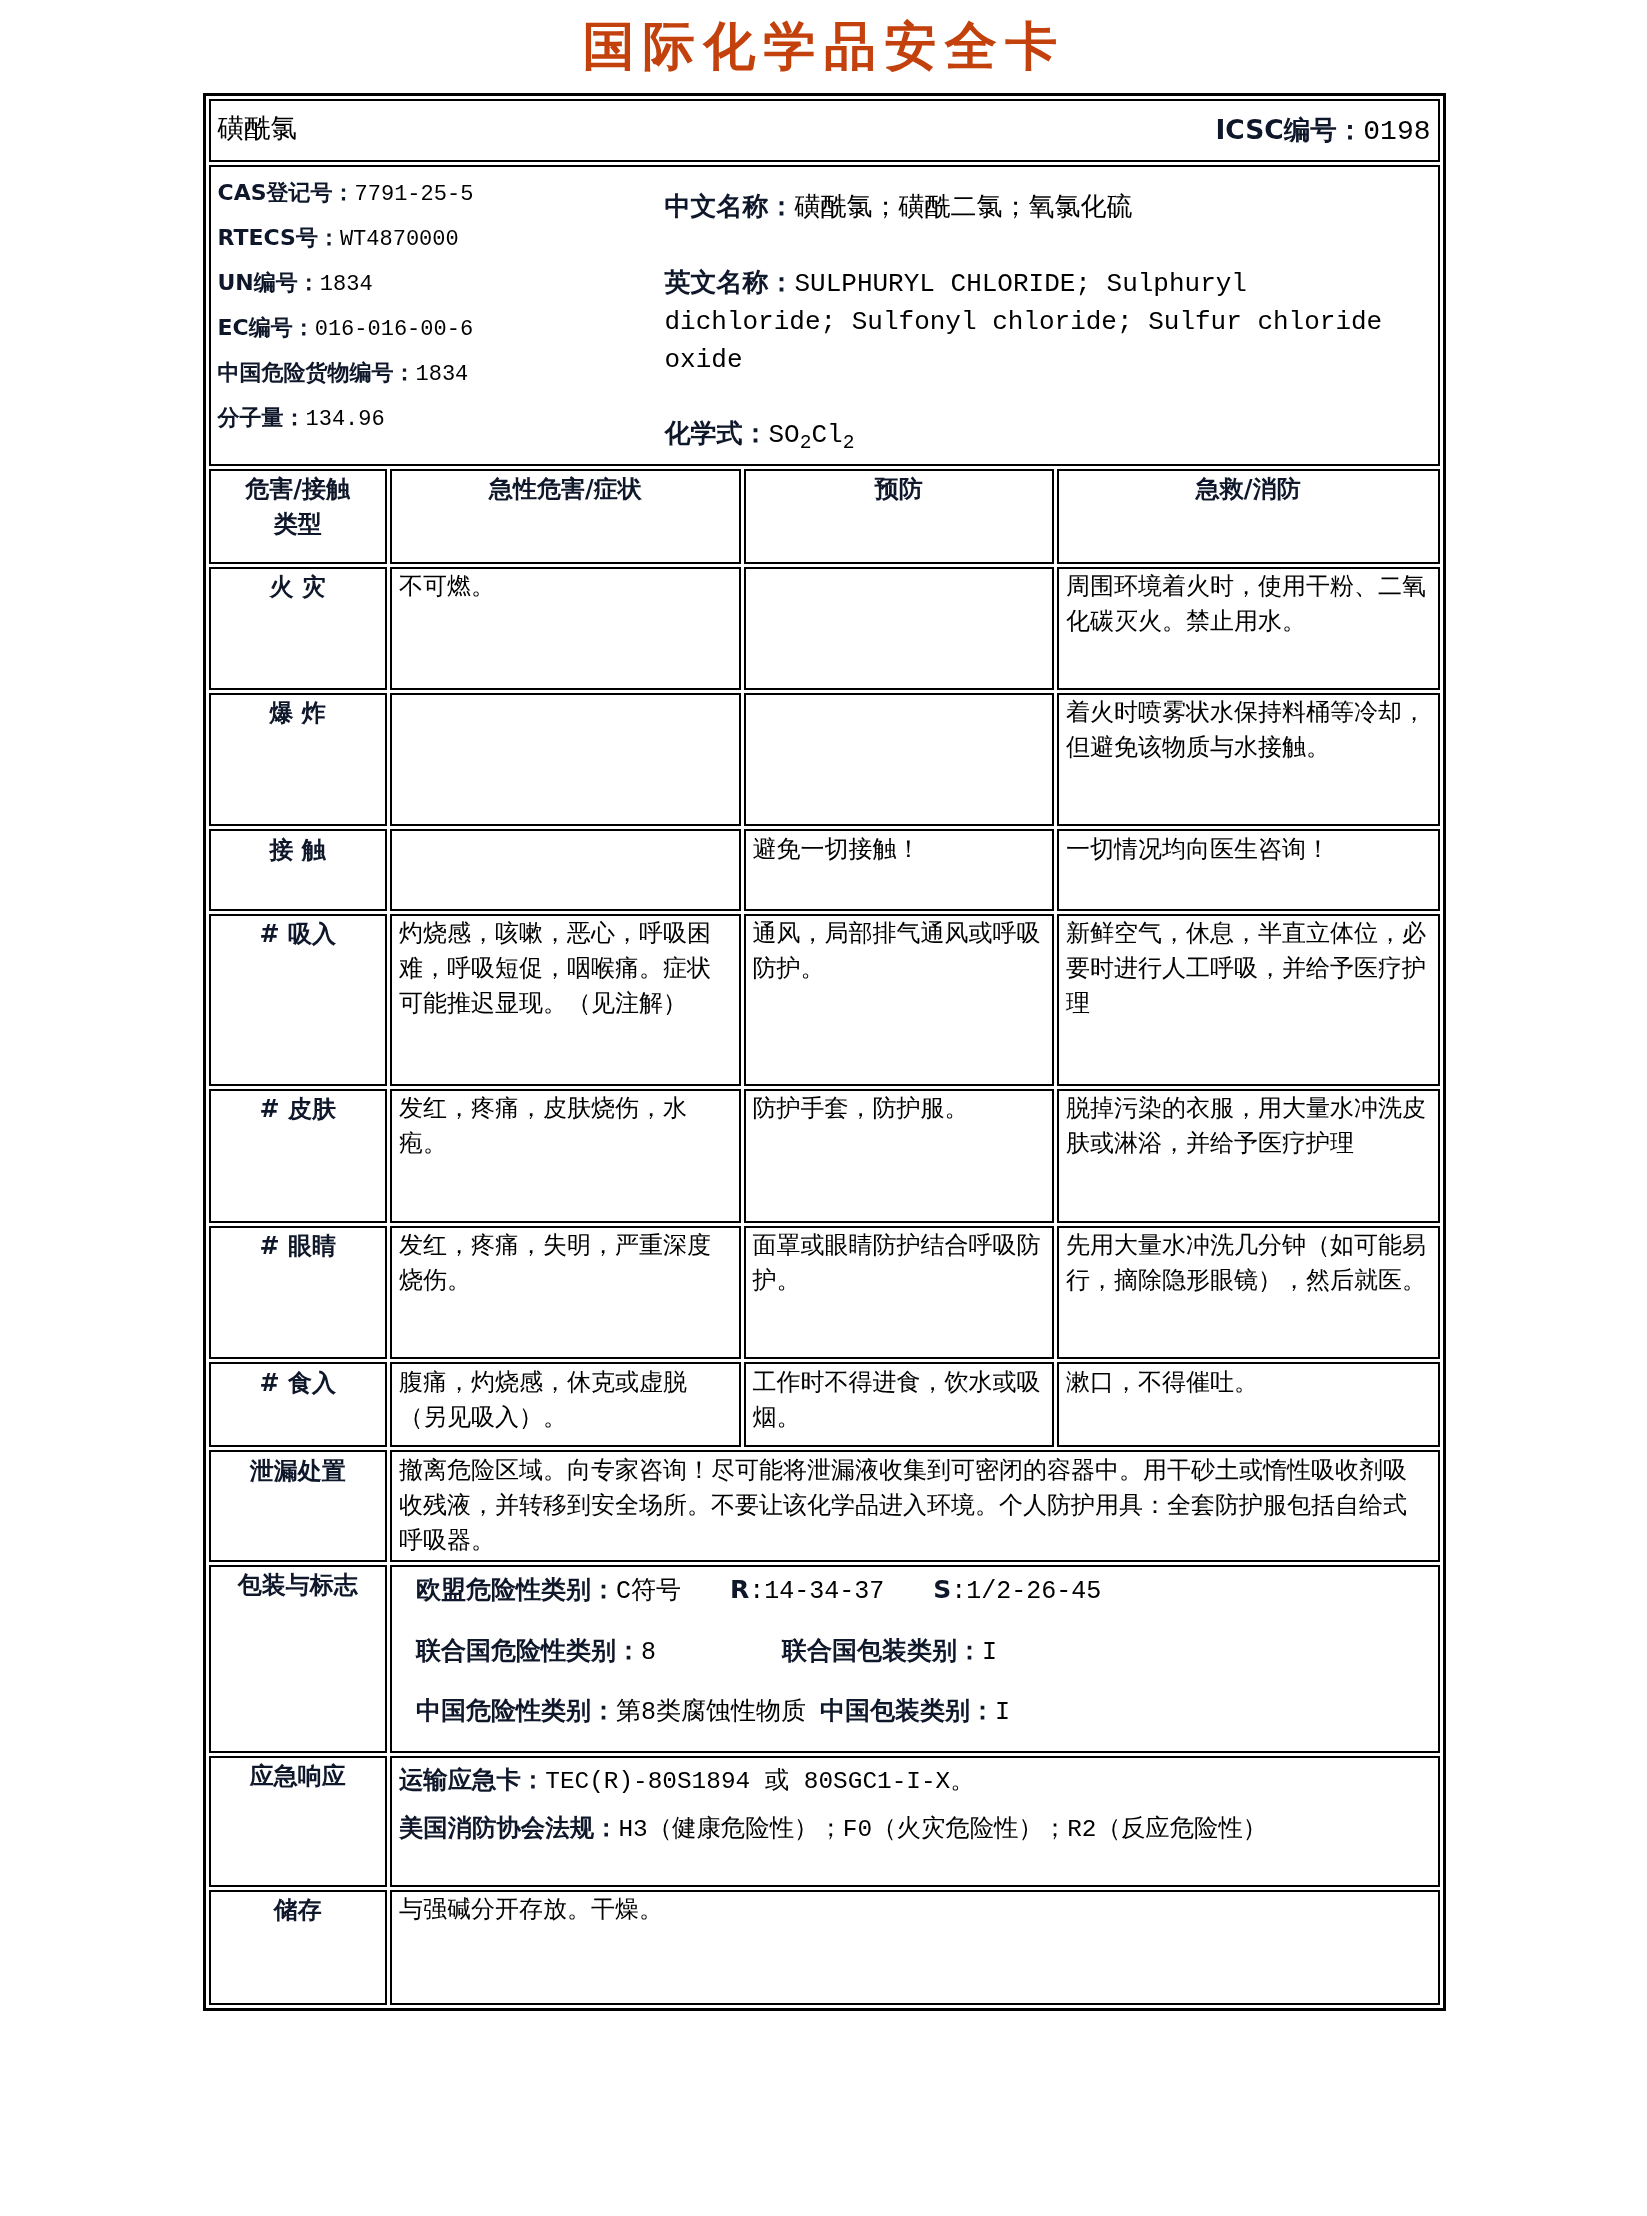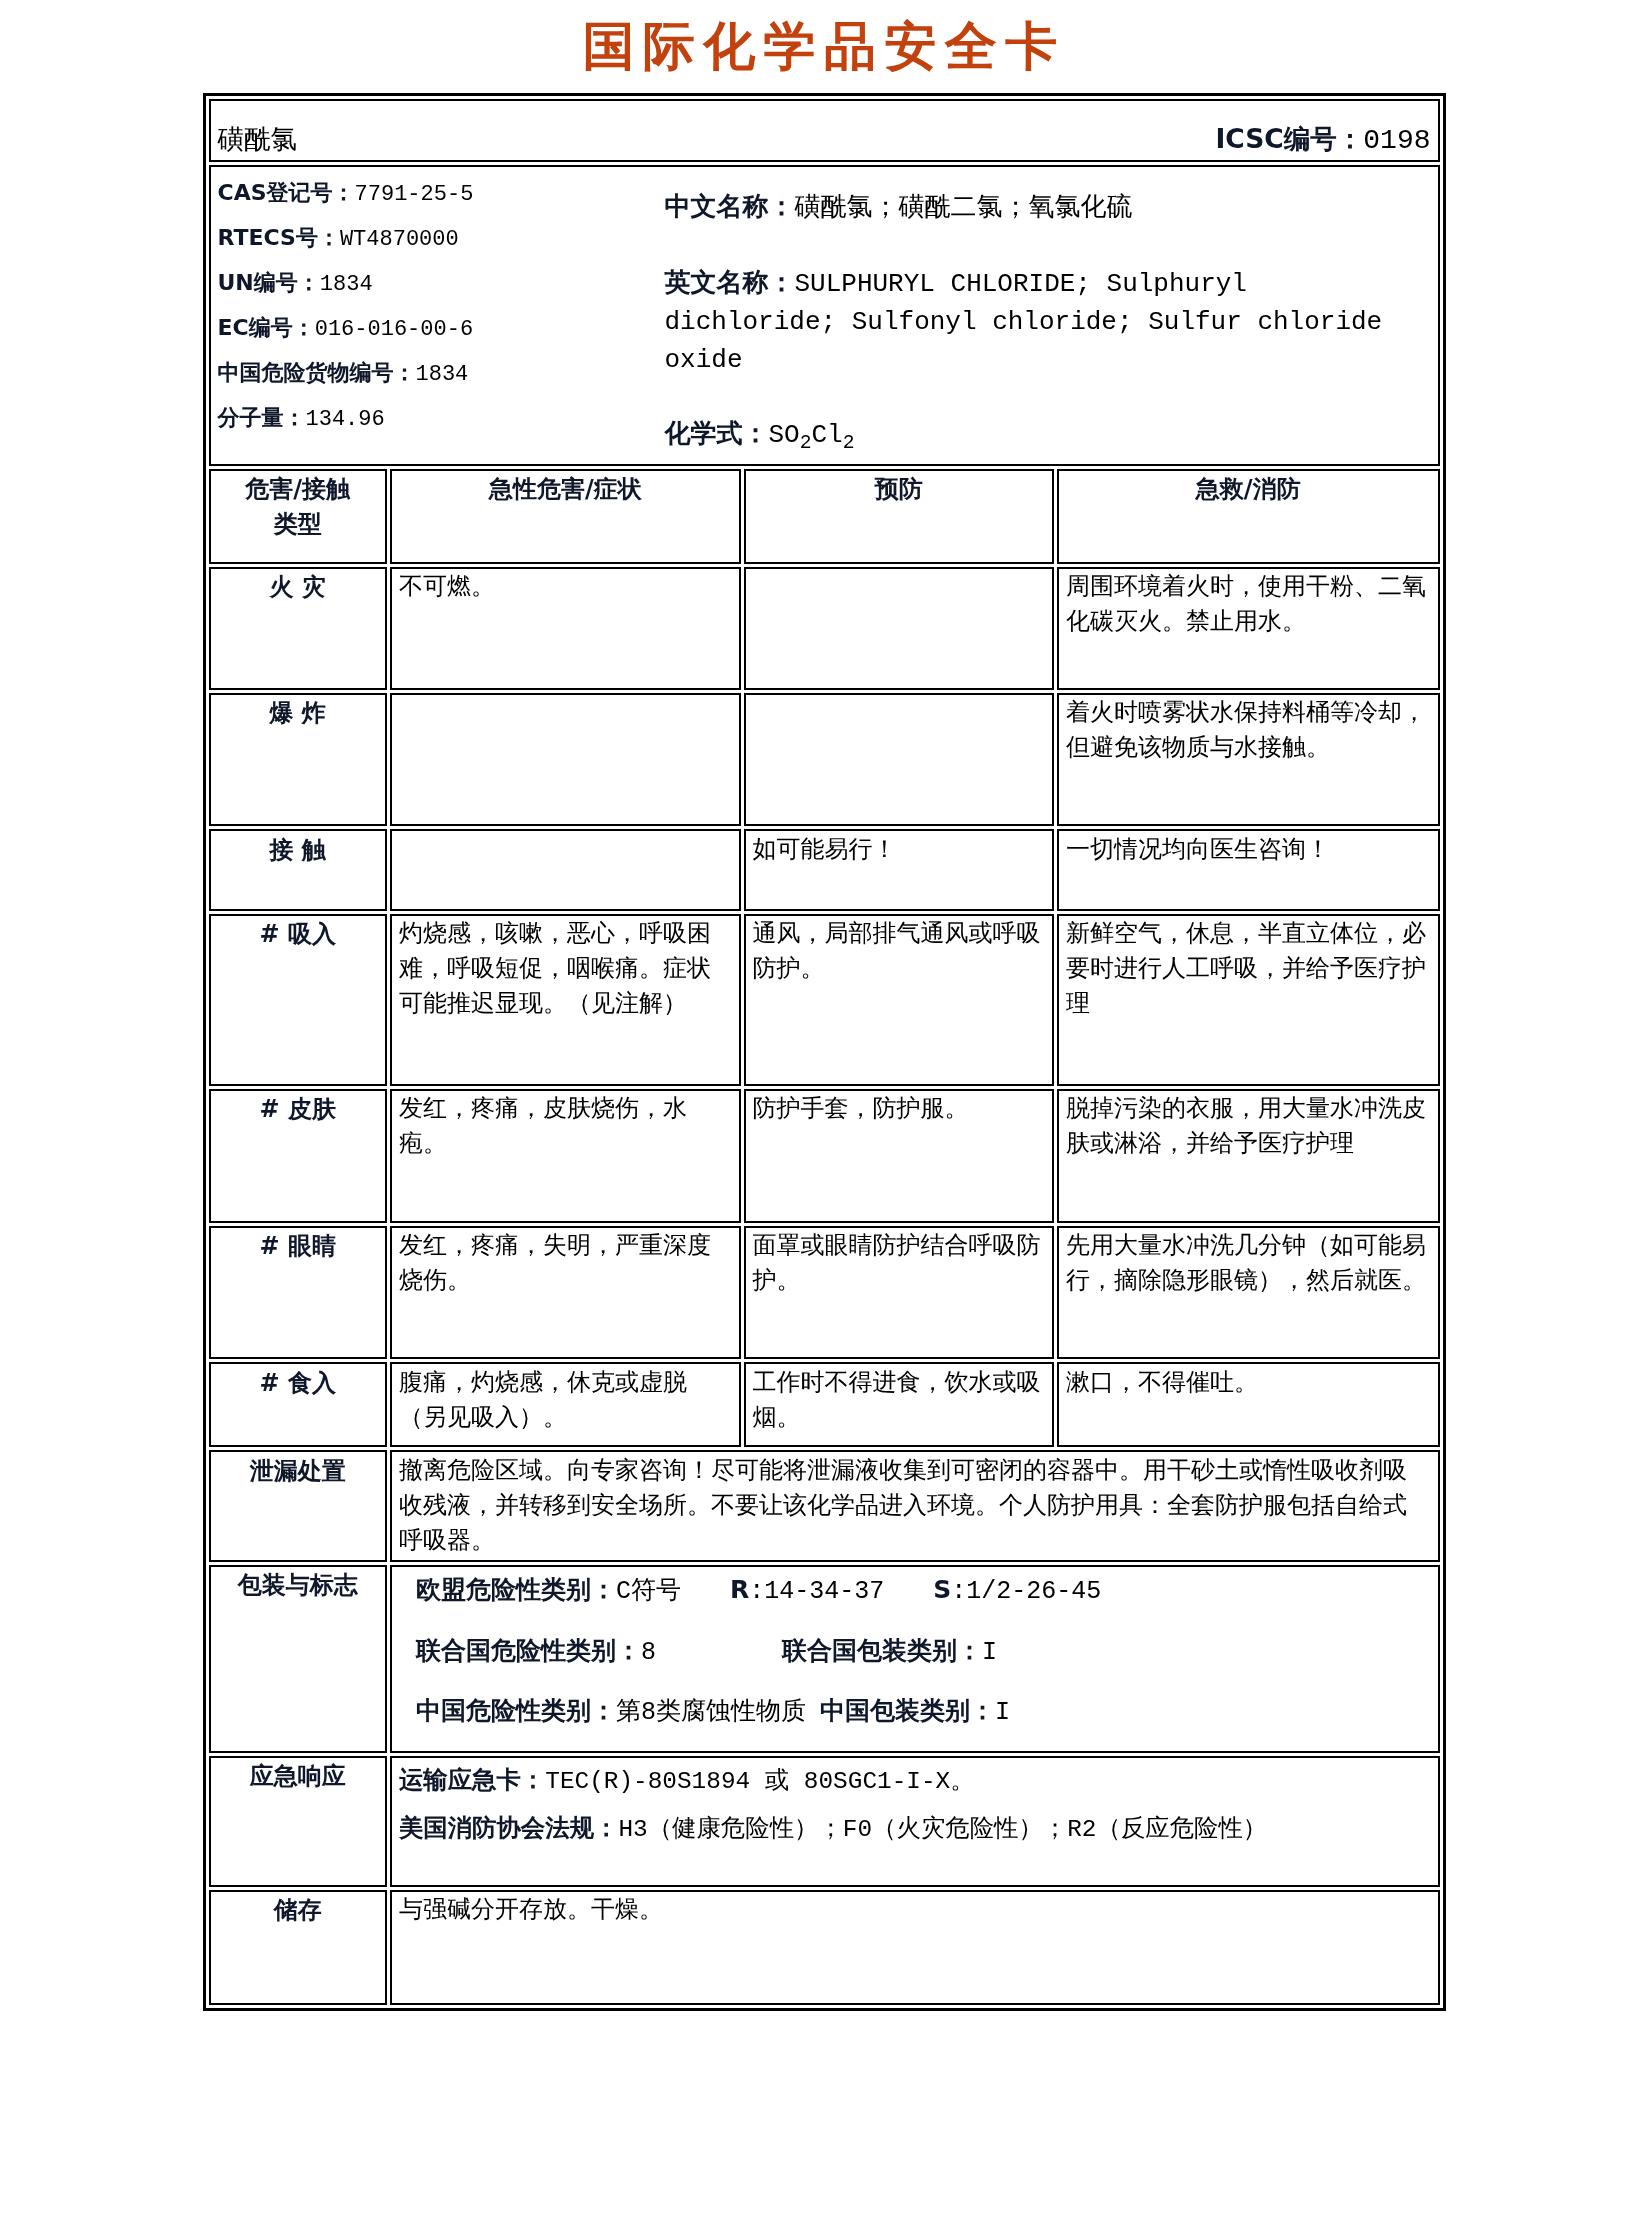--- a/index.html
+++ b/index.html
@@ -50,21 +50,21 @@
   .h-con td{height:75px}
   .h-inh td{height:165px}
   .h-skin td{height:127px}
   .h-eye td{height:127px}
   .h-ing td{height:78px}
   .h-spill td{height:103px}
   .h-pack td{height:172px}
   .h-emer td{height:124px}
   .h-store td{height:109px}
 
-  .name-row-flex{display:flex;justify-content:space-between;align-items:flex-end;height:100%;gap:21px;}
+  .name-row-flex{display:flex;justify-content:space-between;align-items:center;height:100%;gap:21px;}
   .substance-name{font-size:26.5px;}
   .icsc{font-size:26.5px;}
   .icsc .num{font-size:28px;}
 
   .id-flex{display:flex;height:100%;}
   .id-left{width:447px;flex:none;padding-top:2.8px;}
   .id-left .idline{font-size:22px;line-height:43px;white-space:nowrap;}
   .id-right{flex:1;padding-top:19px;}
   .id-right{font-size:26px;line-height:38px;}
   .cn-names{margin-bottom:36px;}
@@ -138,21 +138,21 @@
   <tr class="h-exp">
     <td class="rowlabel bl">爆 炸</td>
     <td></td>
     <td></td>
     <td>着火时喷雾状水保持料桶等冷却，但避免该物质与水接触。</td>
   </tr>
 
   <tr class="h-con">
     <td class="rowlabel bl">接 触</td>
     <td></td>
-    <td>如可能易行！</td>
+    <td>避免一切接触！</td>
     <td>一切情况均向医生咨询！</td>
   </tr>
 
   <tr class="h-inh">
     <td class="rowlabel bl"># 吸入</td>
     <td>灼烧感，咳嗽，恶心，呼吸困难，呼吸短促，咽喉痛。症状可能推迟显现。（见注解）</td>
     <td>通风，局部排气通风或呼吸防护。</td>
     <td>新鲜空气，休息，半直立体位，必要时进行人工呼吸，并给予医疗护理</td>
   </tr>
 

